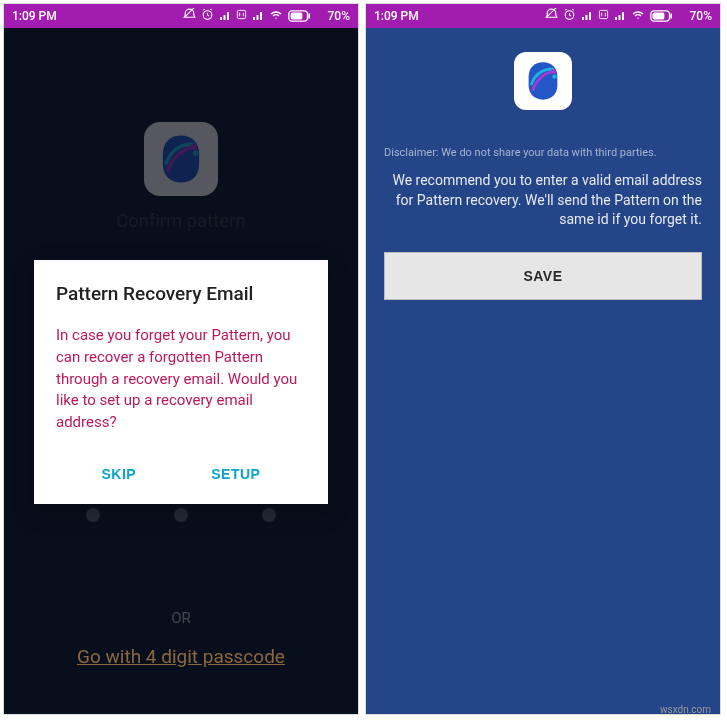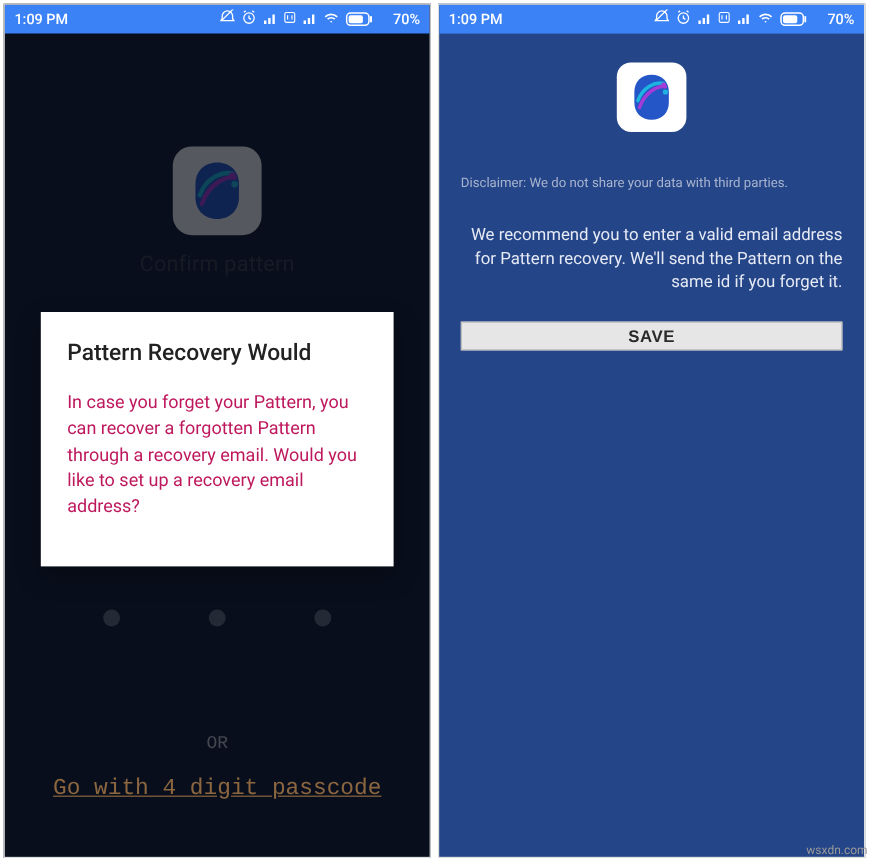--- a/index.html
+++ b/index.html
@@ -23,21 +23,21 @@
     position: relative;
     overflow: hidden;
     border: 1px solid #ddd;
   }
   .phone-left { background: #0f1b33; }
   .phone-right { background: #244588; }
 
   
   .statusbar {
     height: 24px;
-    background: #3b82f6;
+    background: #a21caf;
     color: #fff;
     display: flex;
     align-items: center;
     justify-content: space-between;
     padding: 0 8px;
     font-size: 12px;
     font-weight: 500;
   }
   .status-icons { display: flex; align-items: center; gap: 5px; }
   .status-icons svg { fill: #fff; }
@@ -82,21 +82,20 @@
     width: 14px; height: 14px;
     background: #5a6375;
     border-radius: 50%;
     opacity: 0.7;
   }
   .or-block {
     position: absolute;
     bottom: 46px;
     left: 0; right: 0;
     text-align: center;
-    font-family: Liberation Mono, monospace;
   }
   .or-text {
     color: #7a8190;
     font-size: 15px;
     margin-bottom: 18px;
   }
   .passcode-link {
     color: #fdba74;
     font-size: 19px;
     text-decoration: underline;
@@ -179,42 +178,42 @@
     padding: 6px 0;
     background: transparent;
     outline: none;
     width: 100%;
   }
   .email-field::placeholder { color: #cfd6e6; }
   .disclaimer {
     color: #a8b4cf;
     font-size: 11px;
     margin-top: 12px;
-    margin-bottom: 28px;
+    margin-bottom: 12px;
   }
   .recommend {
     color: #e6eaf4;
     font-size: 14px;
     line-height: 1.4;
     margin-bottom: 22px;
     text-align: right;
   }
   .save-btn {
     background: #e6e6e6;
     color: #2a2a2a;
     border: 1px solid #bcbcbc;
-    height: 24px;
+    height: 48px;
     font-size: 14px;
     font-weight: 600;
     letter-spacing: 0.5px;
     cursor: pointer;
   }
   .watermark {
     position: absolute;
-    right: 4px;
+    right: 16px;
     bottom: 6px;
     font-size: 10px;
     color: #999;
   }
 </style>
 </head>
 <body>
 
 <div class="container">
 
@@ -272,22 +271,26 @@
       </div>
 
       <div class="or-block">
         <div class="or-text">OR</div>
         <div class="passcode-link">Go with 4 digit passcode</div>
       </div>
     </div>
 
     <div class="scrim">
       <div class="dialog">
-        <div class="dialog-title">Pattern Recovery Would</div>
+        <div class="dialog-title">Pattern Recovery Email</div>
         <div class="dialog-body">In case you forget your Pattern, you can recover a forgotten Pattern through a recovery email. Would you like to set up a recovery email address?</div>
+        <div class="dialog-actions">
+          <button class="dialog-btn">SKIP</button>
+          <button class="dialog-btn">SETUP</button>
+        </div>
       </div>
     </div>
   </div>
 
   <div class="phone phone-right">
     <div class="statusbar">
       <span>1:09 PM</span>
       <div class="status-icons">
         <span><svg width="13" height="13" viewBox="0 0 24 24">
               <path d="M12 2a8 8 0 00-8 8v4l-2 3h20l-2-3v-4a8 8 0 00-8-8zm-9 15l18-18" stroke="#fff" stroke-width="2" fill="none"></path>

